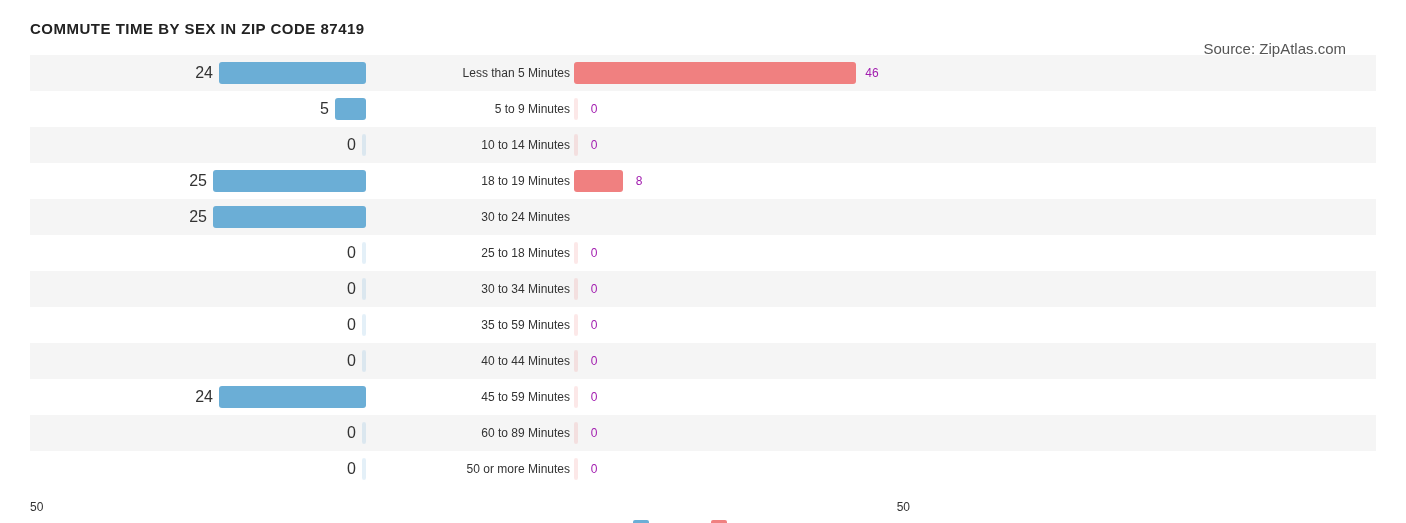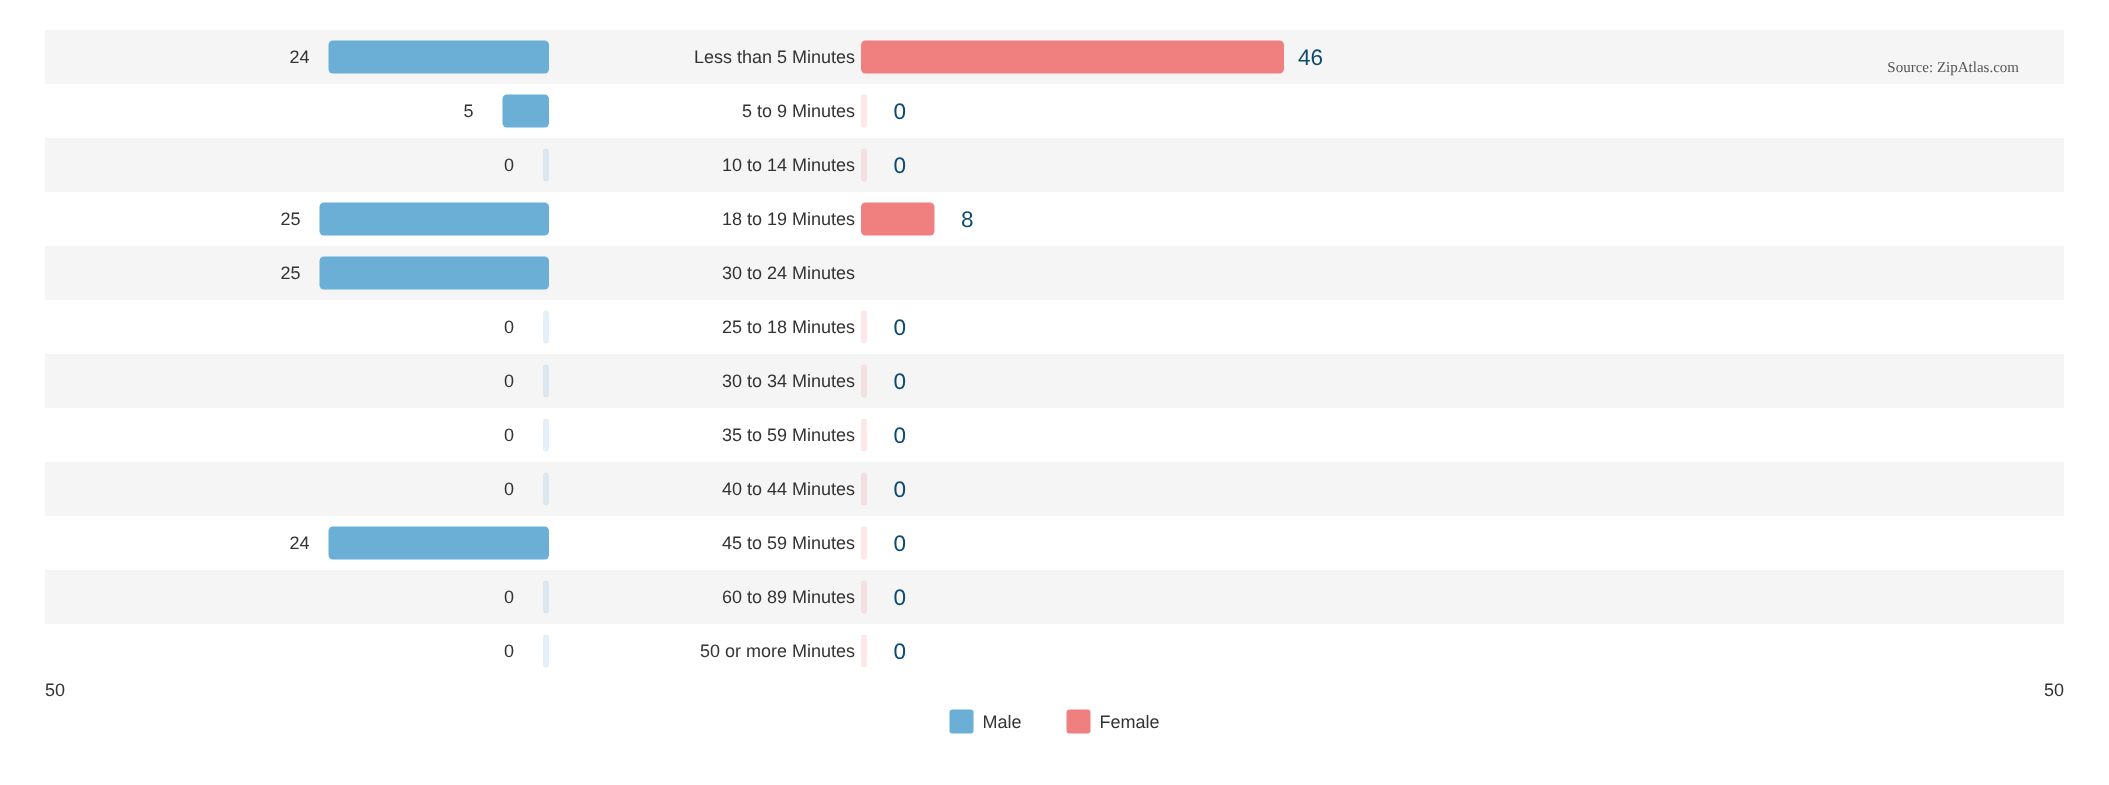--- a/index.html
+++ b/index.html
@@ -15,23 +15,22 @@
       font-weight: bold;
       text-transform: uppercase;
       letter-spacing: 0.5px;
       color: #222;
       margin-bottom: 18px;
     }
     .source {
       position: absolute;
       top: 20px;
       right: 30px;
-      font-size: 10px;
+      font-size: 15px;
       color: #555;
-      font-family: Liberation Serif, serif;
     }
     .row {
       display: flex;
       align-items: center;
       height: 36px;
       margin-bottom: 0;
     }
     .row:nth-child(odd) {
       background: #f5f5f5;
     }
@@ -55,45 +54,46 @@
       padding-left: 4px;
     }
     .label-col {
       width: 200px;
       text-align: right;
       font-size: 12px;
       color: #333;
       flex-shrink: 0;
     }
     .male-value {
-      font-size: 12px;
-      color: #333;
-      min-width: 20px;
-    }
-    .female-value {
-      font-size: 15px;
-      color: #0c4a6e;
+      font-size: 16px;
+      color: #333;
       min-width: 20px;
       text-align: right;
+    }
+    .female-value {
+      font-size: 12px;
+      color: #a21caf;
+      min-width: 20px;
+      text-align: center;
     }
     .bar {
       height: 22px;
       border-radius: 3px;
       display: inline-block;
     }
     .bar-male {
       background: #6baed6;
     }
     .bar-female {
       background: #f08080;
     }
     .axis-row {
       display: flex;
-      justify-content: space-between;
-      margin-top: 1px;
+      justify-content: flex-start;
+      margin-top: 13px;
       padding: 0 0;
     }
     .axis-label {
       font-size: 12px;
       color: #333;
       width: 340px;
     }
     .axis-label-left {
       text-align: left;
       padding-left: 0;
@@ -123,20 +123,21 @@
     .chart-container {
       display: flex;
       flex-direction: column;
       width: 100%;
     }
   </style>
 </head>
 <body>
 
 <div style="position:relative;">
+  <div class="chart-title">COMMUTE TIME BY SEX IN ZIP CODE 87419</div>
   <div class="source">Source: ZipAtlas.com</div>
 
   <div class="chart-container">
     <div id="rows-container">
         <div class="row">
       <div class="male-side">
         <span class="male-value">24</span>
         <div class="bar bar-male" style="width:147px; opacity:1;"></div>
       </div>
       <div class="label-col">Less than 5 Minutes</div>

